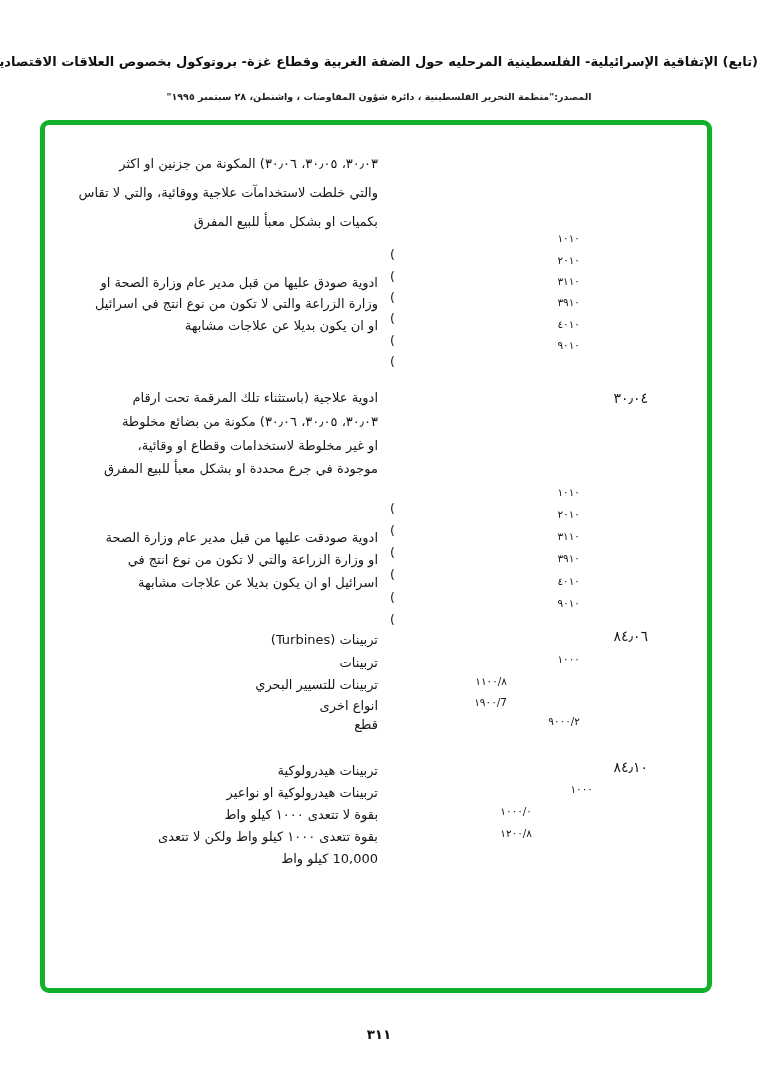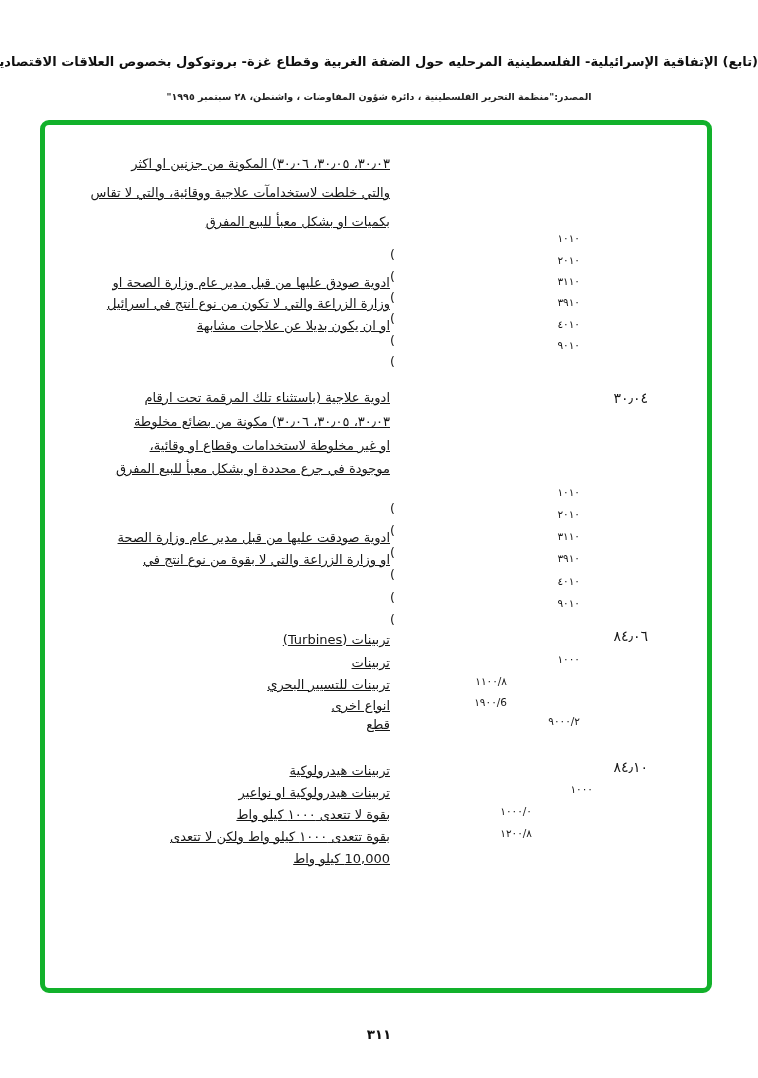--- a/index.html
+++ b/index.html
@@ -5,21 +5,21 @@
   html,body{margin:0;padding:0;background:#ffffff;}
   .page{position:relative;width:758px;height:1078px;background:#ffffff;overflow:hidden;
         font-family:"DejaVu Sans",sans-serif;color:#161616;}
   .frame{position:absolute;left:40px;top:120px;width:662px;height:863px;
          border:5px solid #12b12b;border-radius:9px;background:transparent;}
   .title{position:absolute;top:54px;left:0;width:100%;text-align:center;direction:rtl;
          font-weight:bold;font-size:13px;white-space:nowrap;color:#101010;}
   .source{position:absolute;top:91px;left:0;width:100%;text-align:center;direction:rtl;
           font-weight:bold;font-size:9.5px;color:#222222;}
   .ar{position:absolute;direction:rtl;white-space:nowrap;font-size:13px;color:#161616;}
-  .txtR{right:368px;text-align:left;text-decoration:underline;}
+  .txtR{right:380px;text-align:left;}
   .num{position:absolute;direction:ltr;white-space:nowrap;font-size:10.5px;
        letter-spacing:3px;color:#161616;}
   .nA{right:178px;} 
   .nB{right:251px;} 
   .nC{right:165px;} 
   .nD{right:226px;} 
   .paren{position:absolute;left:390px;direction:ltr;font-size:12.5px;color:#161616;}
   .code{position:absolute;right:110px;direction:ltr;font-size:14px;
         letter-spacing:2.5px;color:#161616;}
   .pageno{position:absolute;top:1026px;left:0;width:100%;text-align:center;
@@ -62,34 +62,35 @@
   <div class="ar txtR" style="top:461px">موجودة في جرع محددة او بشكل معبأ للبيع المفرق</div>
 
   <div class="num nA" style="top:486px">١٠١٠</div>
   <div class="paren" style="top:501px">(</div>
   <div class="num nA" style="top:508px">٢٠١٠</div>
   <div class="paren" style="top:523px">(</div>
   <div class="num nA" style="top:530px">٣١١٠</div>
   <div class="ar txtR" style="top:530px">ادوية صودقت عليها من قبل مدير عام وزارة الصحة</div>
   <div class="paren" style="top:545px">(</div>
   <div class="num nA" style="top:552px">٣٩١٠</div>
-  <div class="ar txtR" style="top:552px">او وزارة الزراعة والتي لا بقوة من نوع انتج في</div>
+  <div class="ar txtR" style="top:552px">او وزارة الزراعة والتي لا تكون من نوع انتج في</div>
   <div class="paren" style="top:567px">(</div>
   <div class="num nA" style="top:575px">٤٠١٠</div>
+  <div class="ar txtR" style="top:575px">اسرائيل او ان يكون بديلا عن علاجات مشابهة</div>
   <div class="paren" style="top:590px">(</div>
   <div class="num nA" style="top:597px">٩٠١٠</div>
   <div class="paren" style="top:612px">(</div>
 
   <div class="code" style="top:628px">٨٤٫٠٦</div>
   <div class="ar txtR" style="top:632px">تربينات (Turbines)</div>
   <div class="num nA" style="top:653px">١٠٠٠</div>
   <div class="ar txtR" style="top:655px">تربينات</div>
   <div class="num nB" style="top:675px">١١٠٠/٨</div>
   <div class="ar txtR" style="top:677px">تربينات للتسيير البحري</div>
-  <div class="num nB" style="top:696px">١٩٠٠/6</div>
+  <div class="num nB" style="top:696px">١٩٠٠/7</div>
   <div class="ar txtR" style="top:698px">انواع اخرى</div>
   <div class="num nA" style="top:715px">٩٠٠٠/٢</div>
   <div class="ar txtR" style="top:717px">قطع</div>
 
   <div class="code" style="top:759px">٨٤٫١٠</div>
   <div class="ar txtR" style="top:763px">تربينات هيدرولوكية</div>
   <div class="num nC" style="top:783px">١٠٠٠</div>
   <div class="ar txtR" style="top:785px">تربينات هيدرولوكية او نواعير</div>
   <div class="num nD" style="top:805px">١٠٠٠/٠</div>
   <div class="ar txtR" style="top:807px">بقوة لا تتعدى ١٠٠٠ كيلو واط</div>

